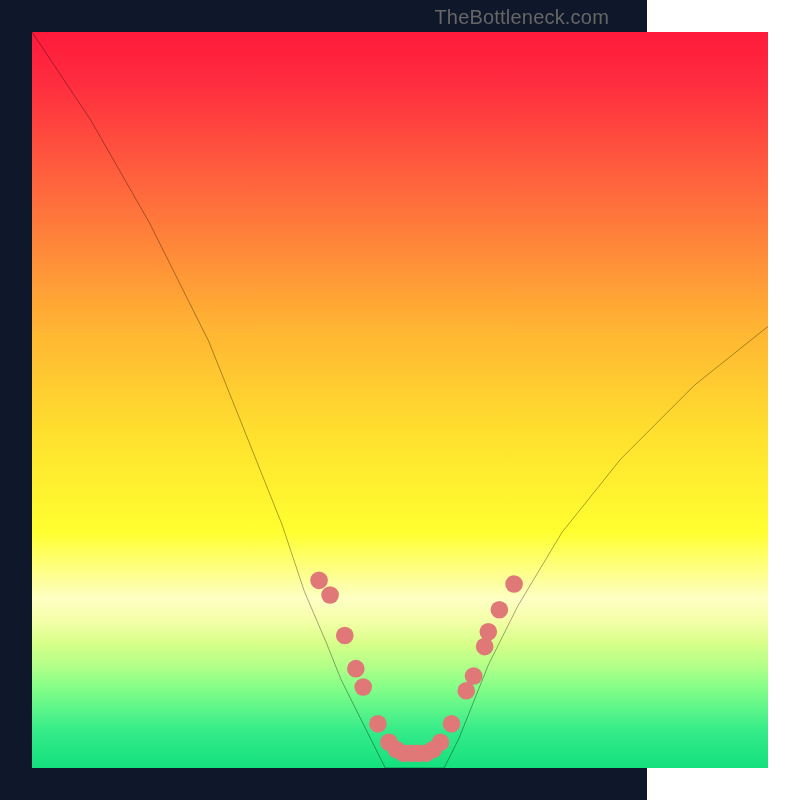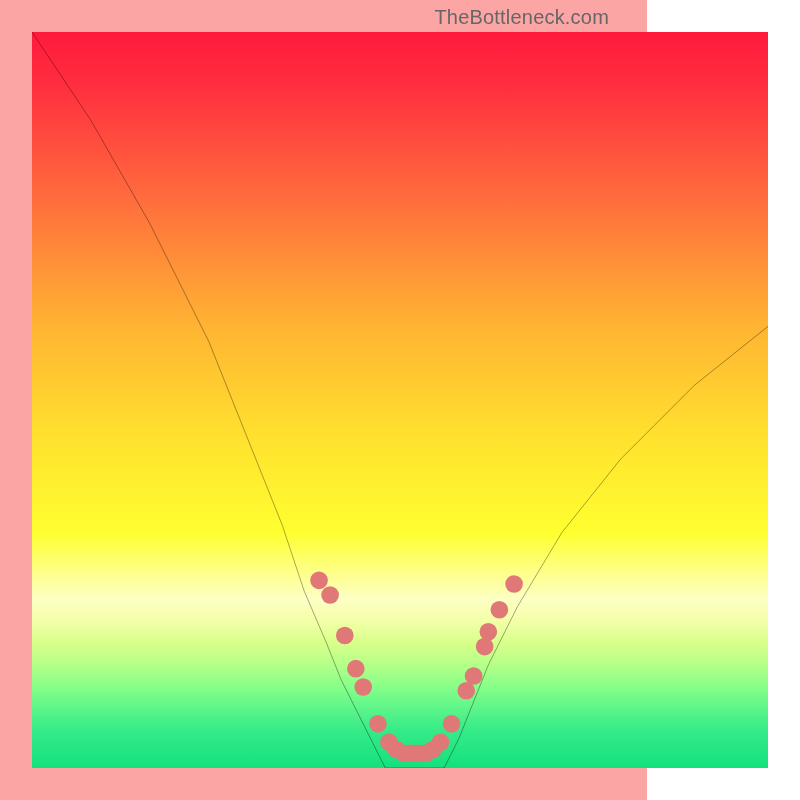--- a/index.html
+++ b/index.html
@@ -6,21 +6,21 @@
     margin: 0;
     padding: 0;
     width: 800px;
     height: 800px;
     overflow: hidden;
     font-family: Arial, Helvetica, sans-serif;
   }
   .frame {
     width: 647px;
     height: 800px;
-    background: #fca5a5;
+    background: #0f172a;
     position: relative;
   }
   .plot-area {
     position: absolute;
     left: 32px;
     top: 32px;
     width: 736px;
     height: 736px;
     overflow: hidden;
   }

